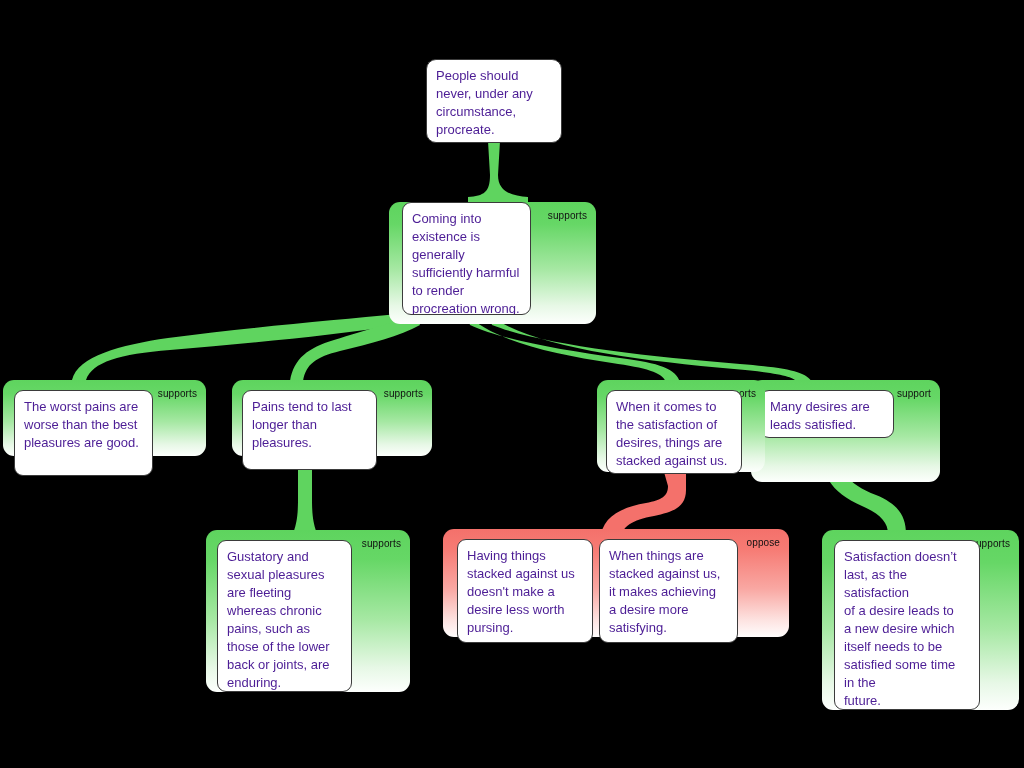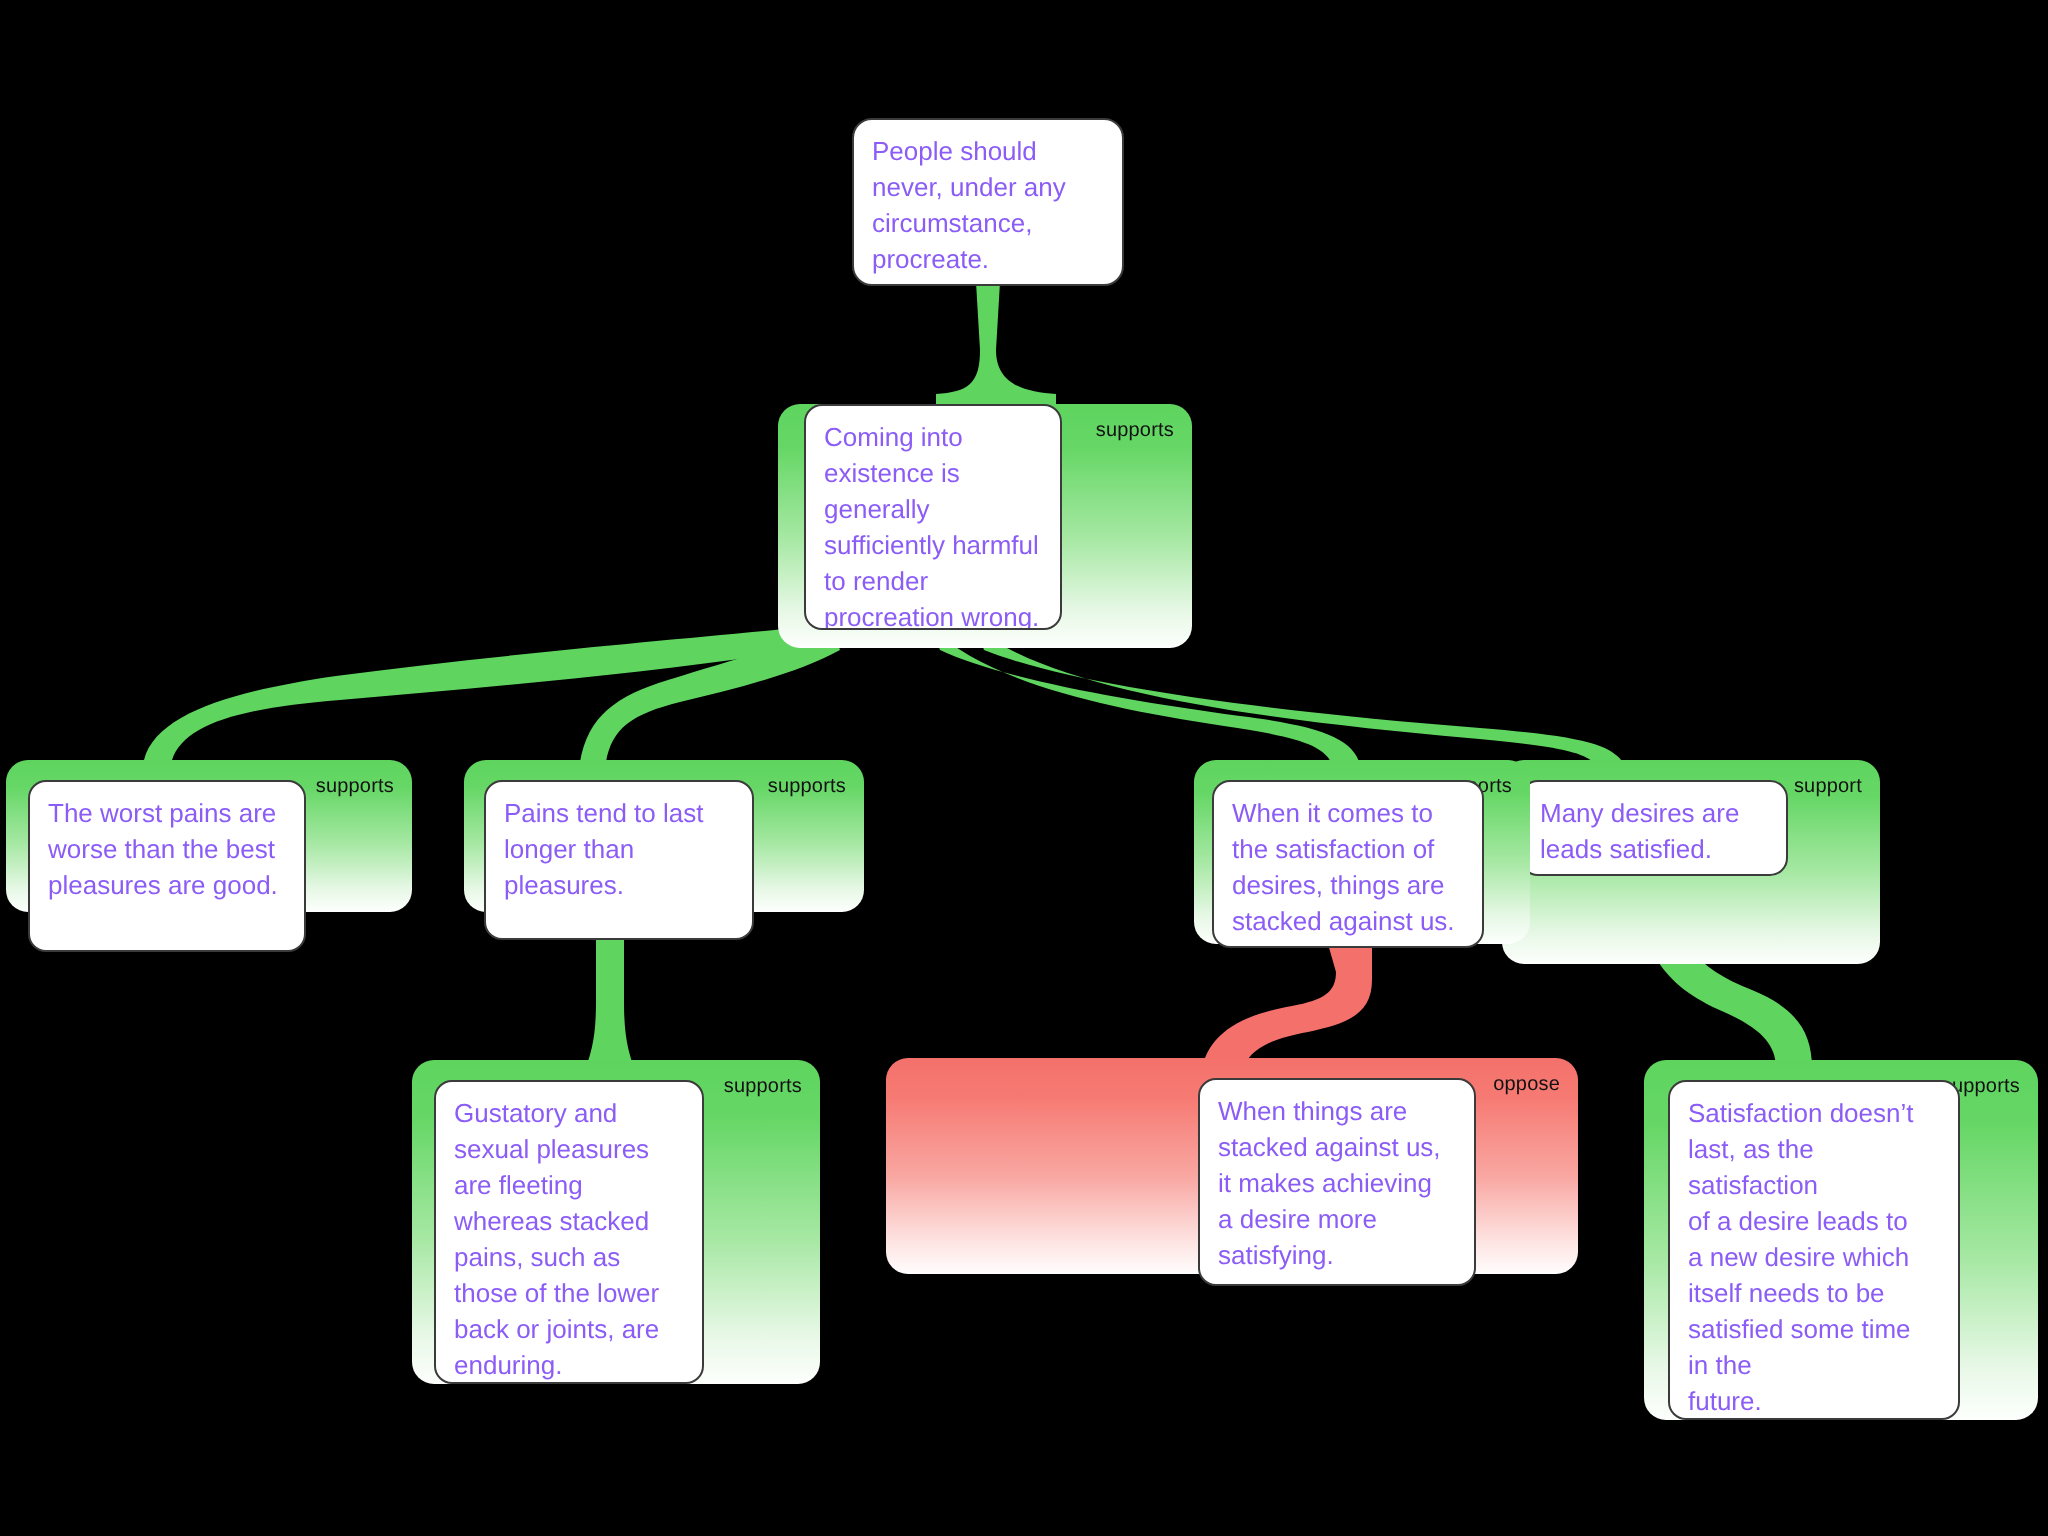--- a/index.html
+++ b/index.html
@@ -46,21 +46,21 @@
     line-height: 11px;
   }
   
   .card {
     position: absolute;
     background: #ffffff;
     border: 1px solid #3b3b3b;
     border-radius: 9px;
     box-sizing: border-box;
     padding: 7px 9px 6px 9px;
-    color: #8b5cf6;
+    color: #4c1d95;
     font-size: 13px;
     line-height: 18px;
     white-space: pre-line;
     overflow: hidden;
   }
   .card.root {
     border-radius: 10px;
   }
 </style>
 </head>
@@ -128,29 +128,34 @@
 the satisfaction of
 desires, things are
 stacked against us.</div>
   </div>
 
   <div class="group supports" style="left:206px; top:530px; width:204px; height:162px;">
     <span class="group-label">supports</span>
     <div class="card" style="left:11px; top:10px; width:135px; height:152px;">Gustatory and
 sexual pleasures
 are fleeting
-whereas stacked
+whereas chronic
 pains, such as
 those of the lower
 back or joints, are
 enduring.</div>
   </div>
 
   <div class="group oppose" style="left:443px; top:529px; width:346px; height:108px;">
     <span class="group-label">oppose</span>
+    <div class="card" style="left:14px; top:10px; width:136px; height:104px;">Having things
+stacked against us
+doesn't make a
+desire less worth
+pursing.</div>
     <div class="card" style="left:156px; top:10px; width:139px; height:104px;">When things are
 stacked against us,
 it makes achieving
 a desire more
 satisfying.</div>
   </div>
 
   <div class="group supports" style="left:822px; top:530px; width:197px; height:180px;">
     <span class="group-label">supports</span>
     <div class="card" style="left:12px; top:10px; width:146px; height:170px;">Satisfaction doesn’t

